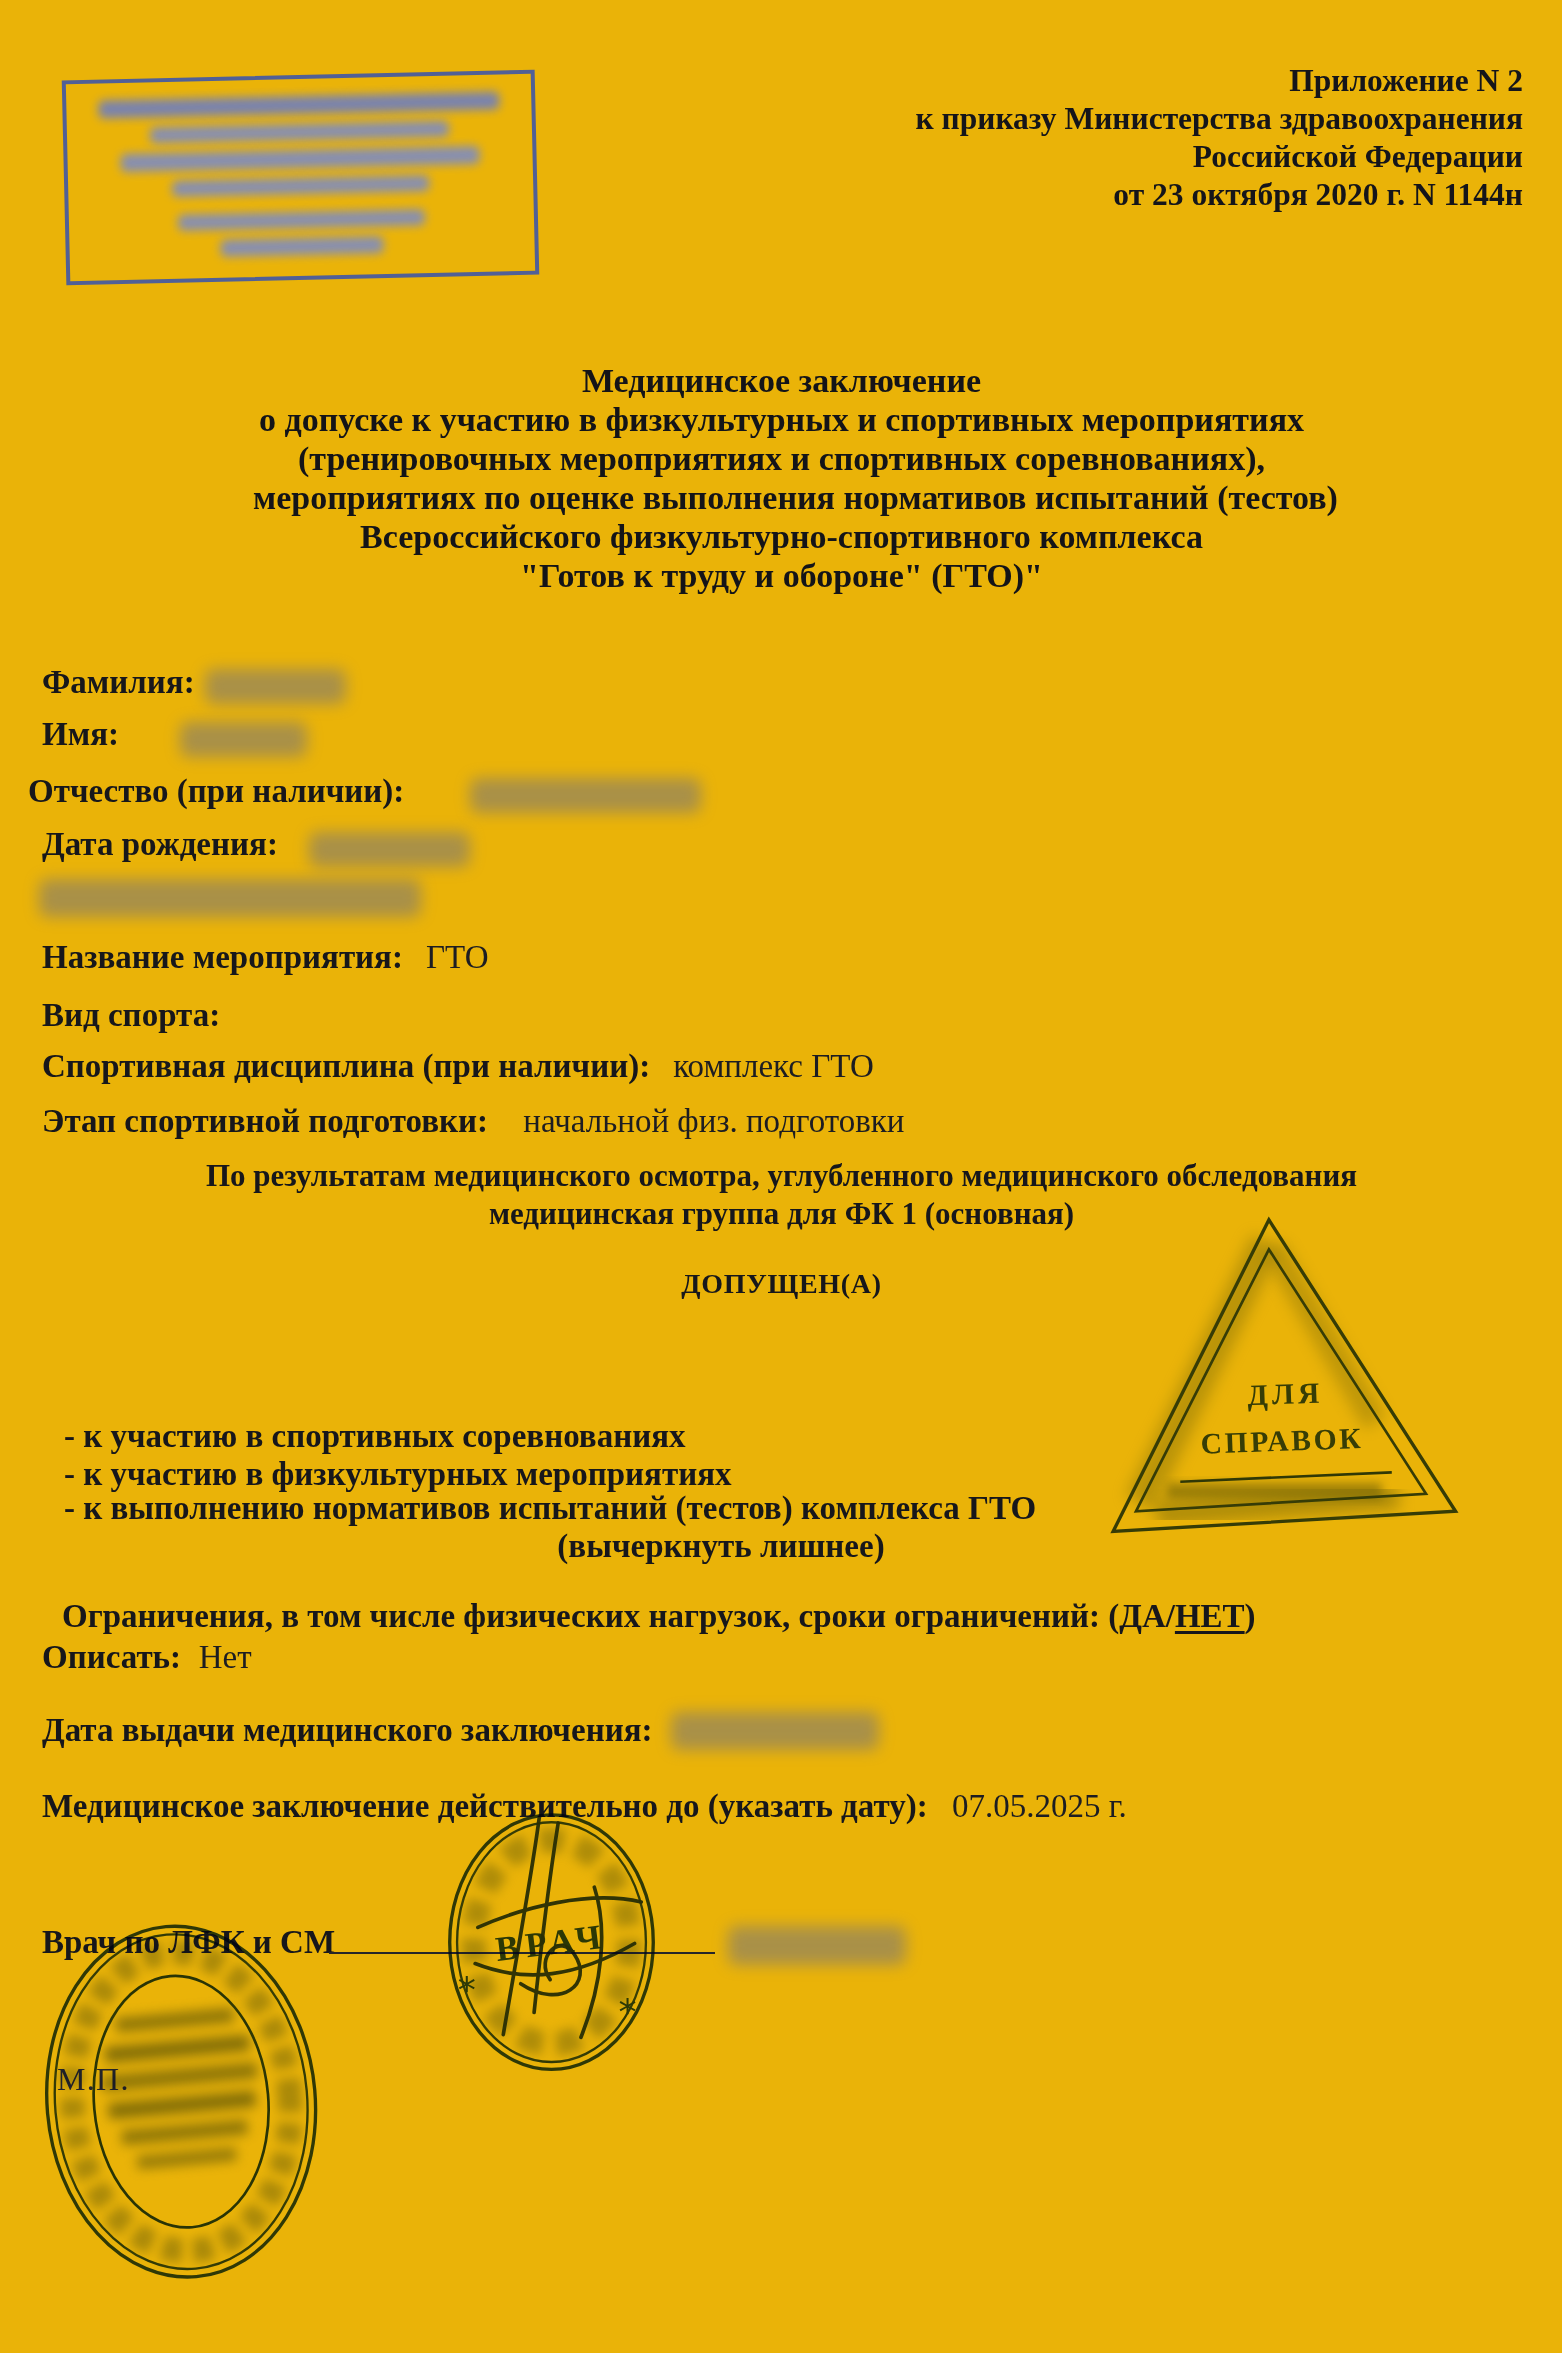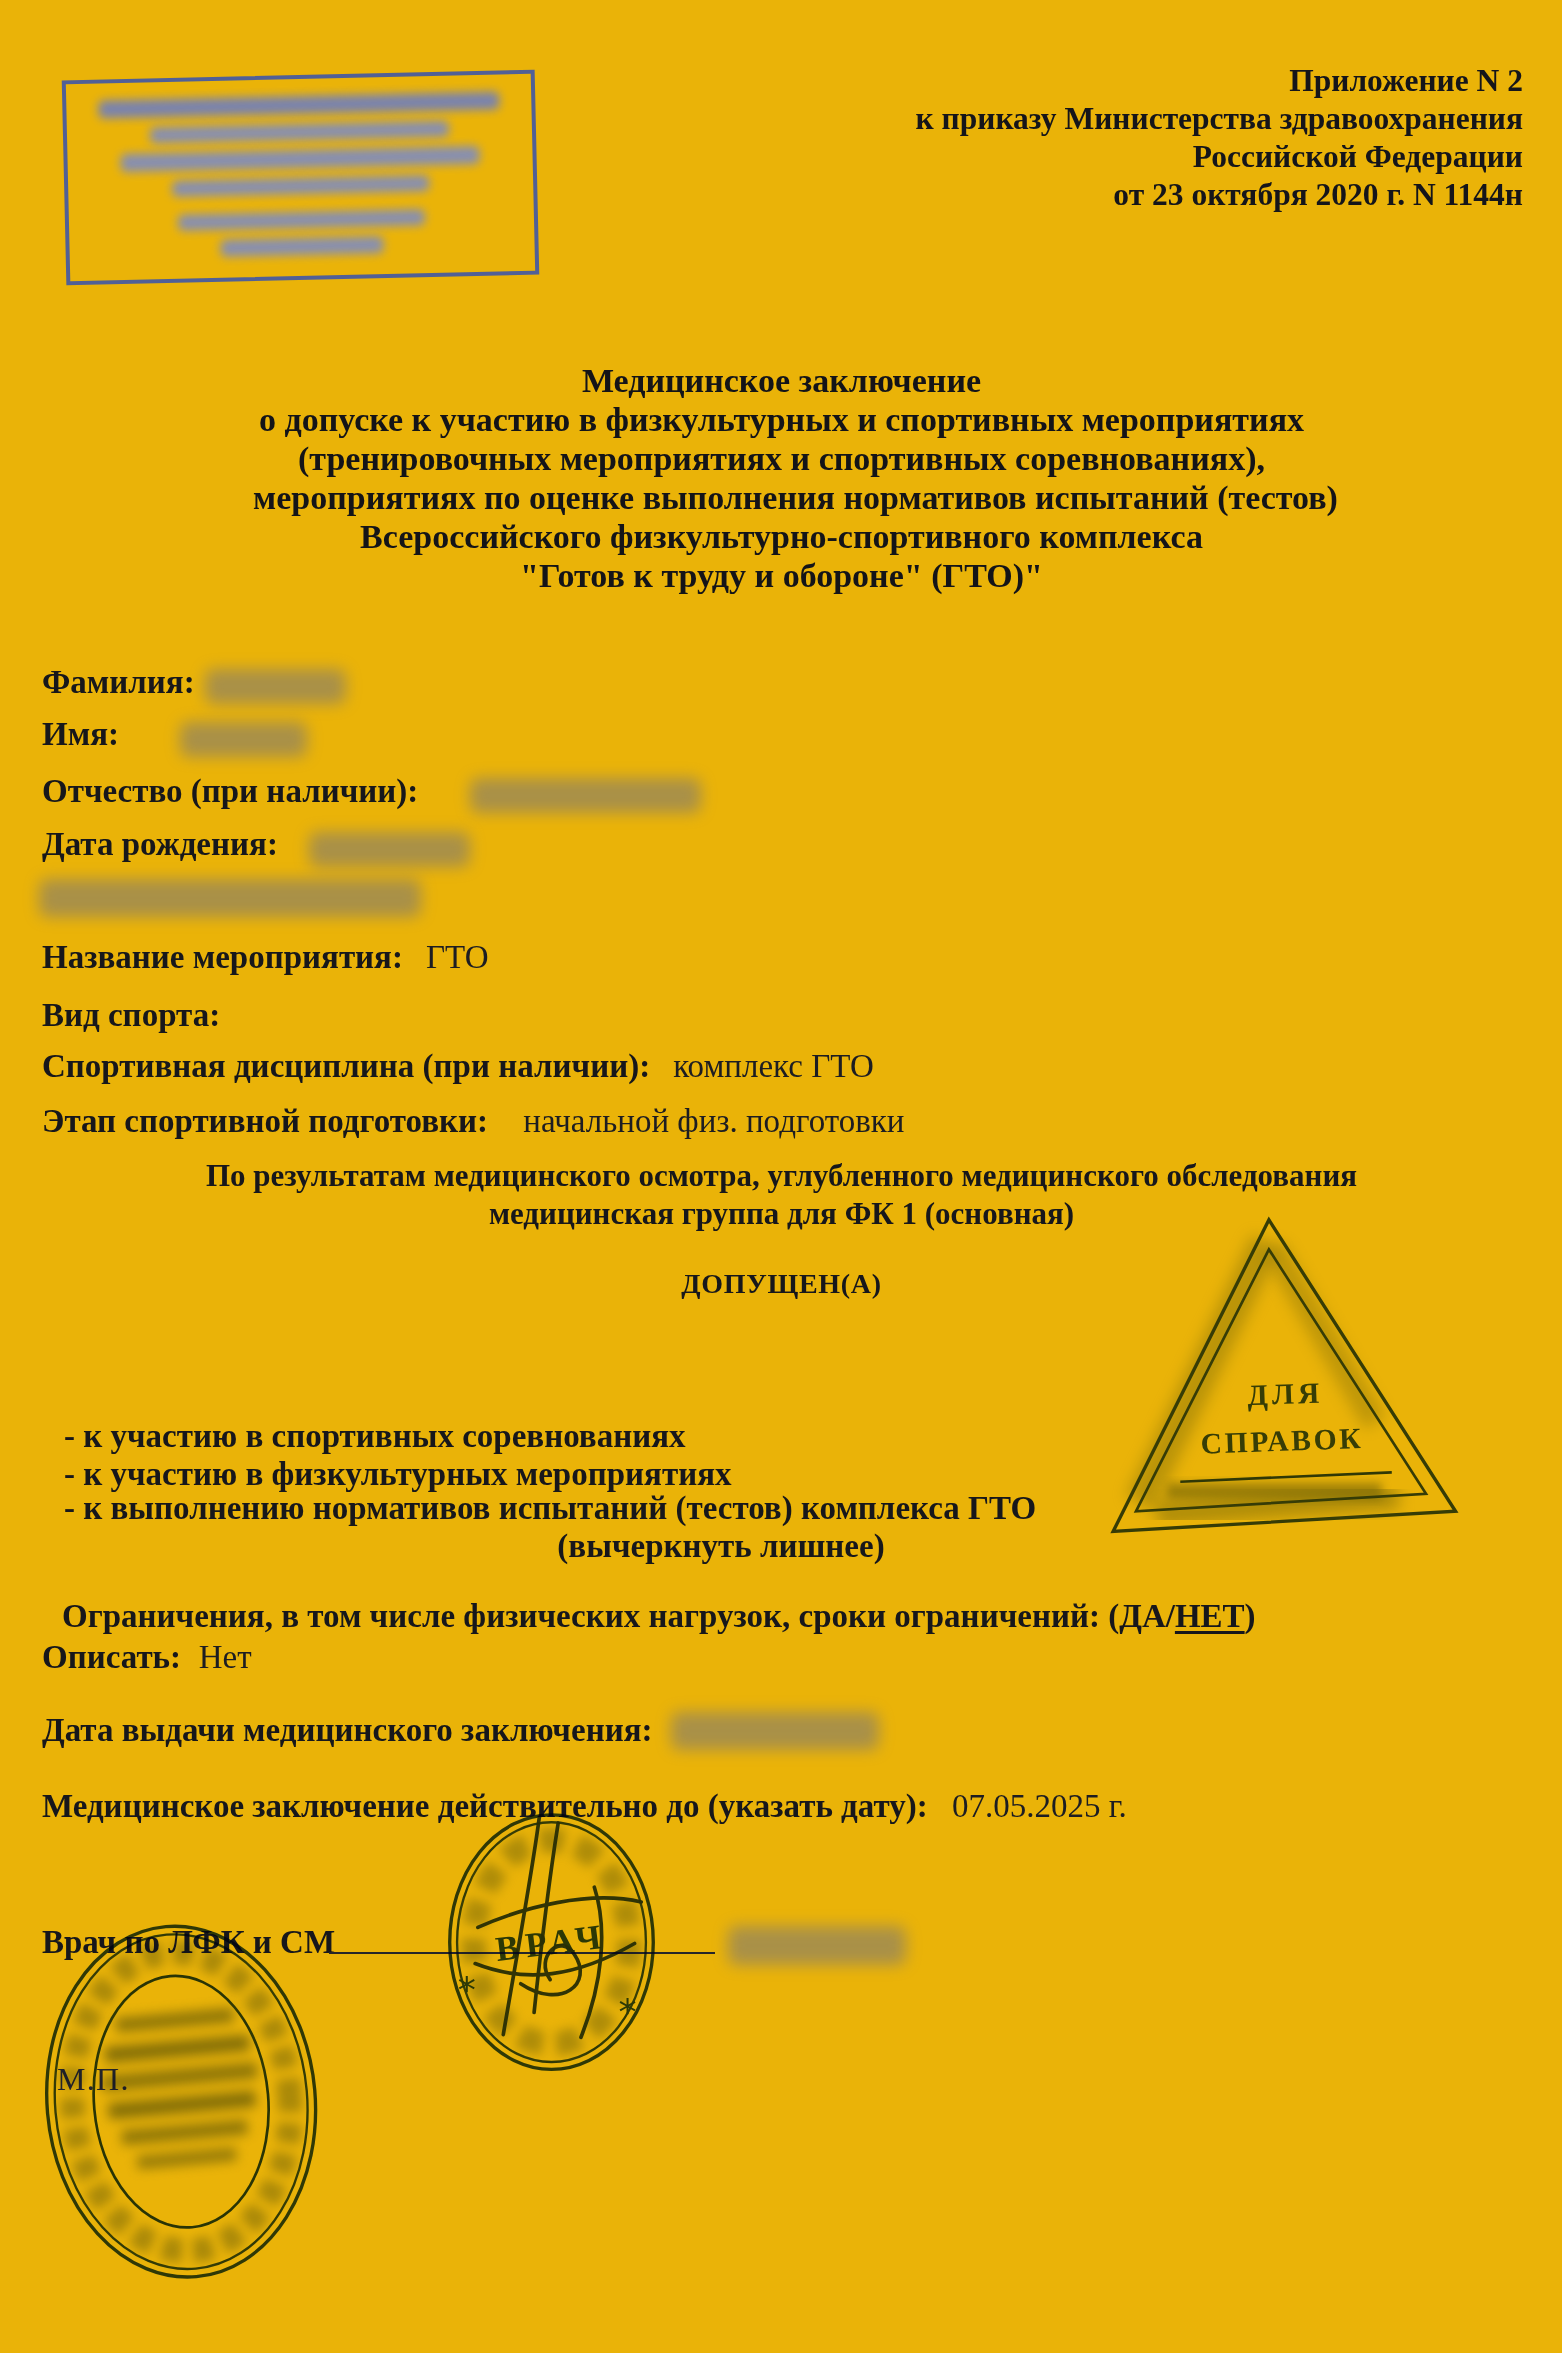--- a/index.html
+++ b/index.html
@@ -59,21 +59,21 @@
   <div class="abs title-line" style="top:479px;padding-left:14px;">мероприятиях по оценке выполнения нормативов испытаний (тестов)</div>
   <div class="abs title-line" style="top:518px;">Всероссийского физкультурно-спортивного комплекса</div>
   <div class="abs title-line" style="top:557px;">"Готов к труду и обороне" (ГТО)"</div>
 
   <div class="abs lbl" style="left:42px;top:664px;">Фамилия:</div>
   <div class="redact" style="left:205px;top:669px;width:141px;height:35px;"></div>
 
   <div class="abs lbl" style="left:42px;top:716px;">Имя:</div>
   <div class="redact" style="left:180px;top:722px;width:127px;height:35px;"></div>
 
-  <div class="abs lbl" style="left:42px;top:773px;">Отчество (при наличии):</div>
+  <div class="abs lbl" style="left:28px;top:773px;">Отчество (при наличии):</div>
   <div class="redact" style="left:470px;top:778px;width:231px;height:35px;"></div>
 
   <div class="abs lbl" style="left:42px;top:826px;">Дата рождения:</div>
   <div class="redact" style="left:309px;top:832px;width:161px;height:35px;"></div>
 
   <div class="redact" style="left:39px;top:879px;width:382px;height:38px;"></div>
 
   <div class="abs lbl" style="left:42px;top:939px;">
     <span>Название мероприятия:</span>
     <span class="val" style="margin-left:14.8px;margin-top:28px;">ГТО</span>

